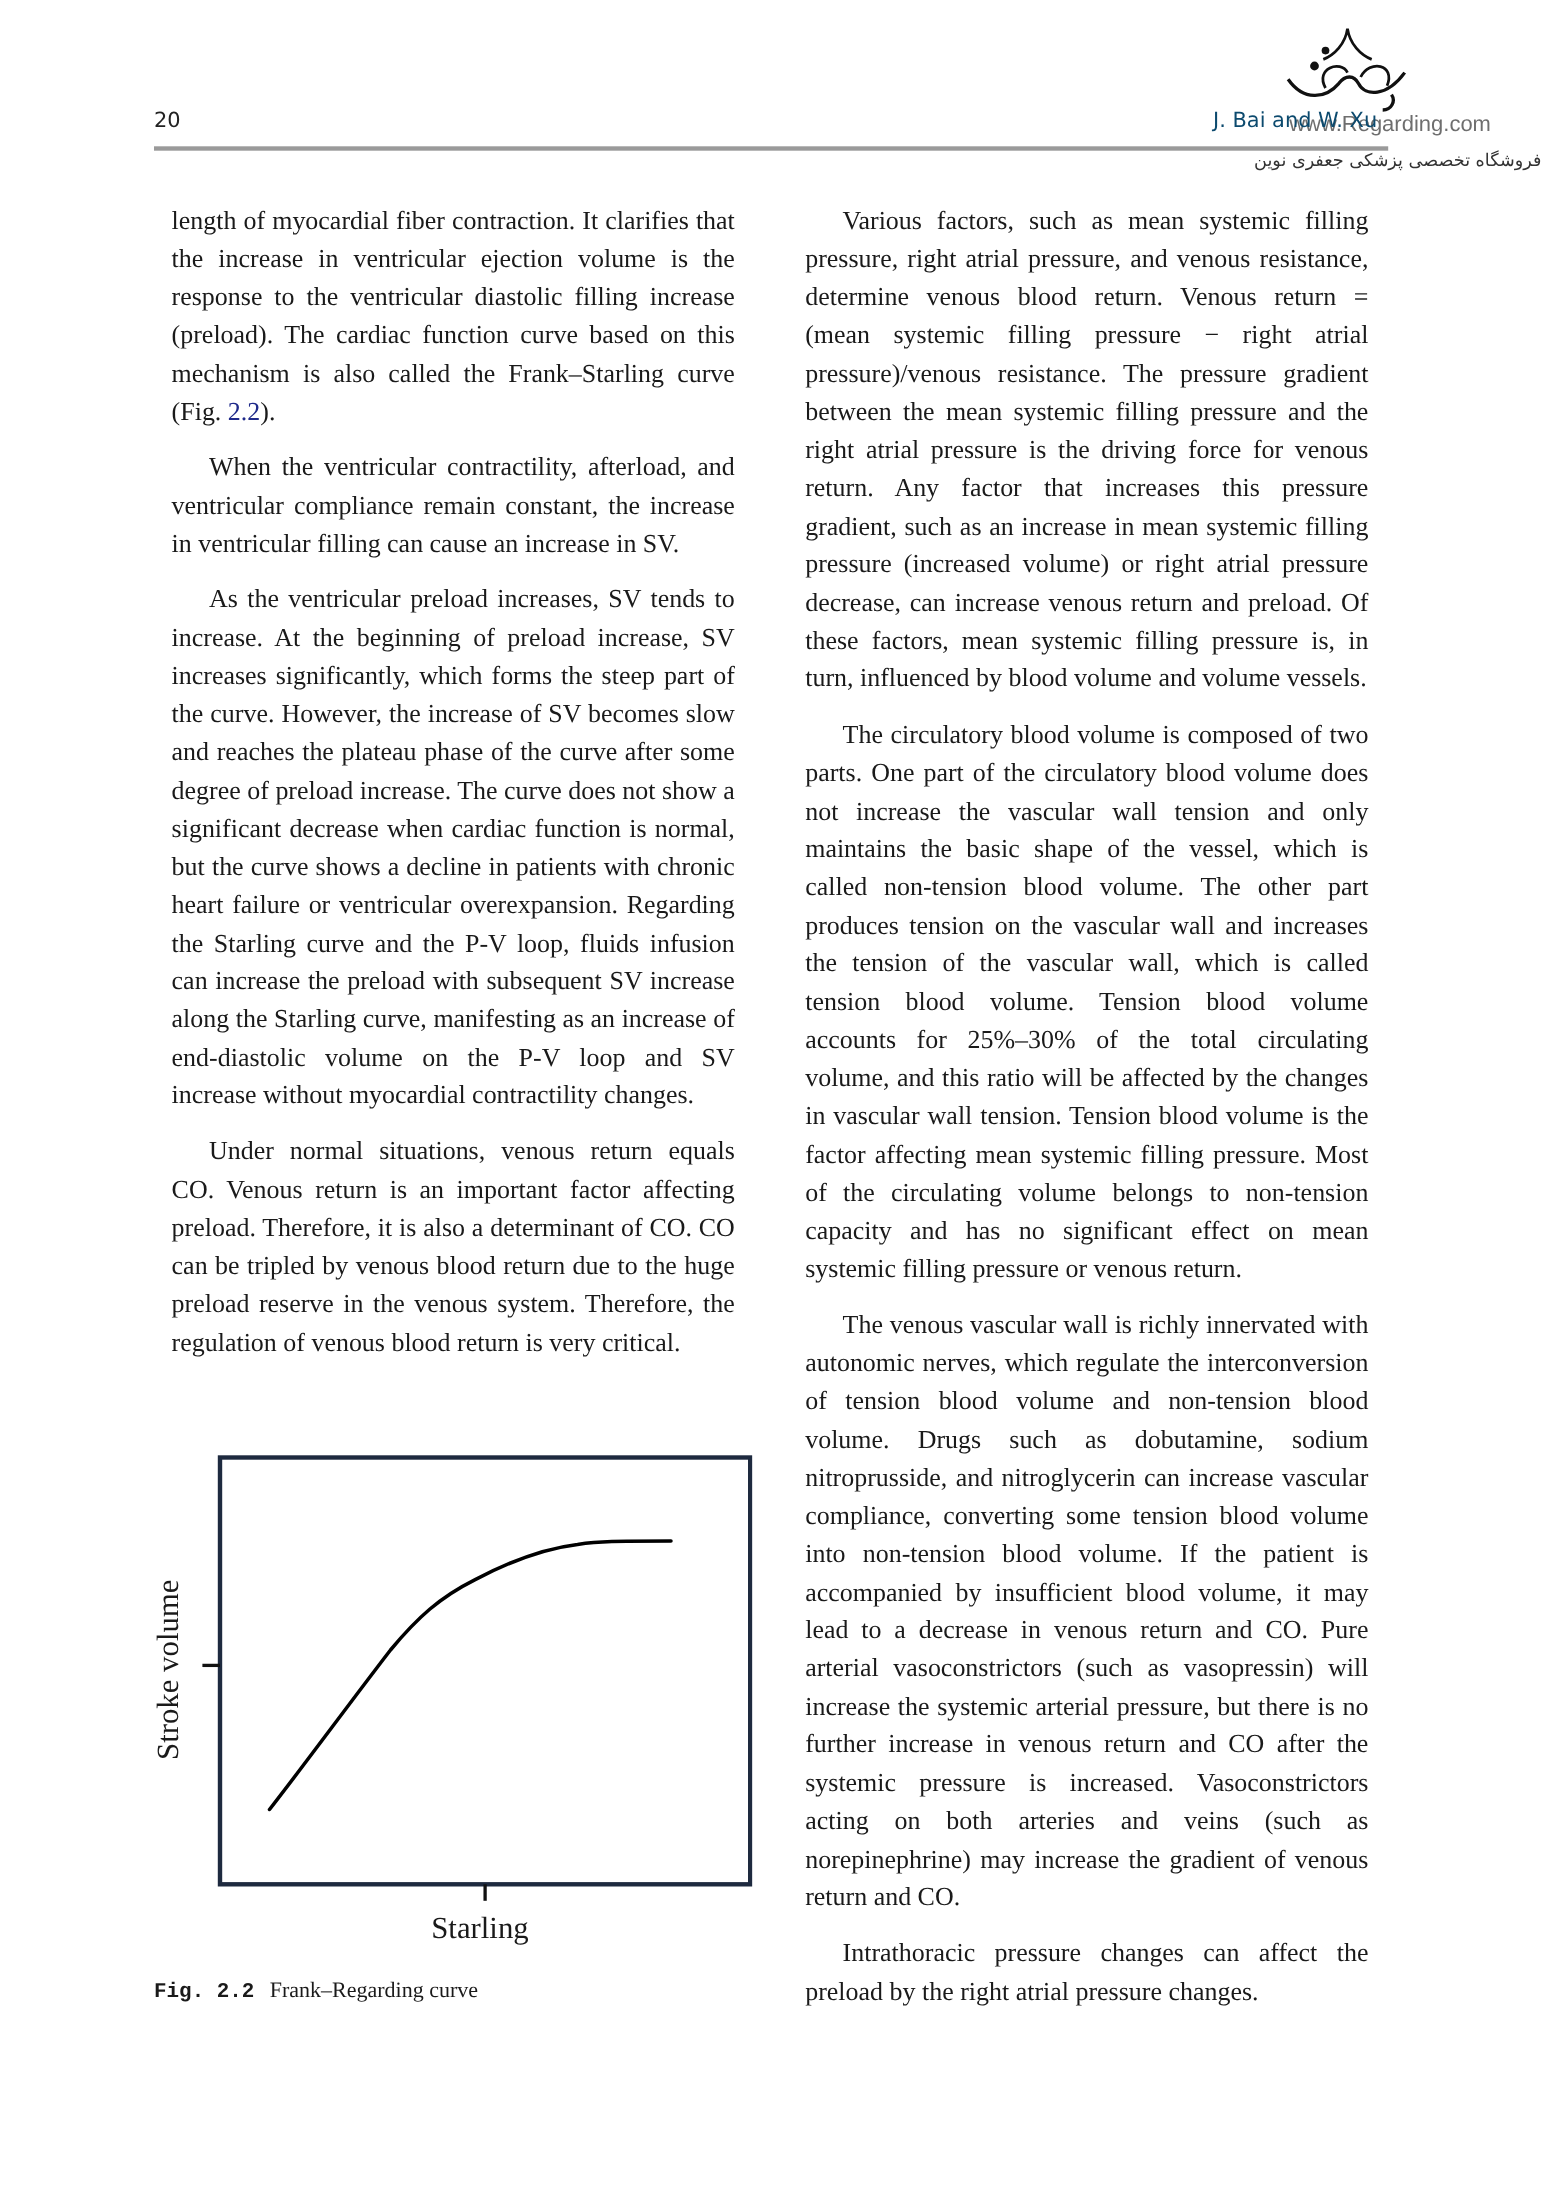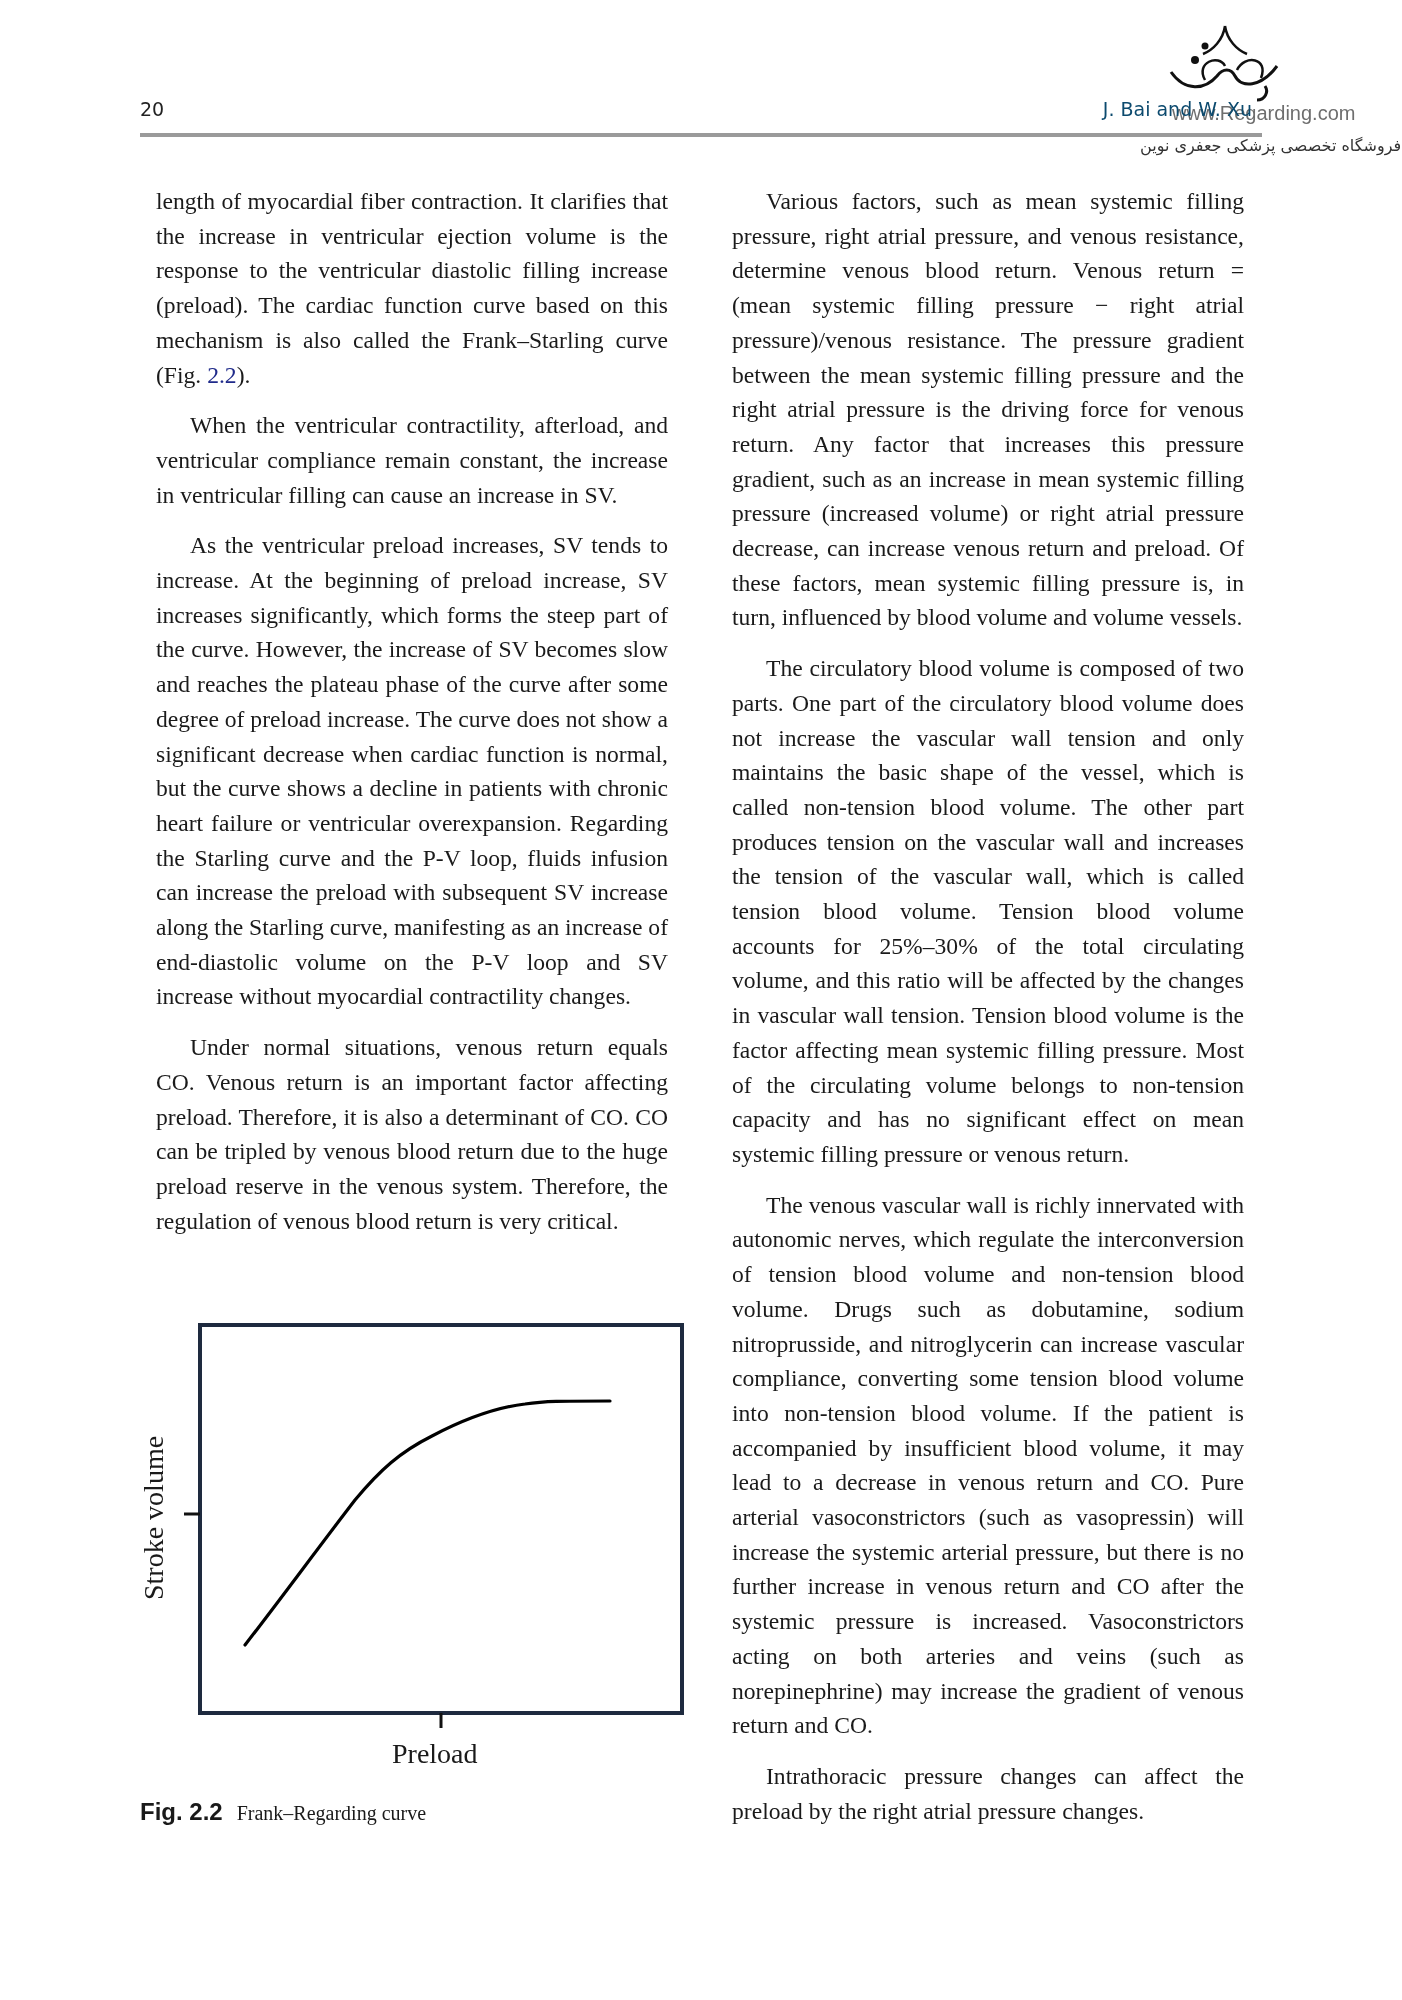--- a/index.html
+++ b/index.html
@@ -41,21 +41,21 @@
   .column p.noindent { text-indent: 0; }
   .ref-link { color: #1f2a8a; }
   .figure {
     position: absolute; left: 140px; top: 1310px; width: 544px; height: 520px;
   }
   .figure svg { position: absolute; left: 0; top: 0; }
   .fig-caption {
     position: absolute; left: 140px; top: 1798px; font-size: 20px; white-space: nowrap;
   }
   .fig-label {
-    font-family: Liberation Sans, sans-serif; font-weight: bold; font-size: 24px;
+    font-family: Liberation Mono, monospace; font-weight: bold; font-size: 19px;
     margin-right: 14px;
   }
   .axis-label-x {
     position: absolute; left: 392px; top: 1738px; font-size: 28px;
   }
   .axis-label-y {
     position: absolute; left: 138px; top: 1600px; font-size: 28px;
     transform: rotate(-90deg); transform-origin: left top; white-space: nowrap;
   }
 </style>
@@ -91,21 +91,21 @@
     <rect x="60" y="15" width="482" height="388" fill="none" stroke="#1e2a3f" stroke-width="4"></rect>
 
     <line x1="44" y1="204" x2="60" y2="204" stroke="#111" stroke-width="3"></line>
 
     <line x1="301" y1="403" x2="301" y2="418" stroke="#111" stroke-width="3"></line>
 
     <path d="M105 335 C 140 290, 175 242, 215 190 C 240 160, 260 142, 292 126 C 330 106, 360 97, 385 94 C 405 91, 420 91, 470 91" fill="none" stroke="#000" stroke-width="3.2" stroke-linecap="round"></path>
   </svg>
 </div>
 <div class="axis-label-y">Stroke volume</div>
-<div class="axis-label-x">Preload</div>
+<div class="axis-label-x">Starling</div>
 <div class="fig-caption">
   <span class="fig-label">Fig. 2.2</span><span>Frank–Regarding curve</span>
 </div>
 
 <div class="column col-right">
   <p>Various factors, such as mean systemic filling pressure, right atrial pressure, and venous resistance, determine venous blood return. Venous return = (mean systemic filling pressure − right atrial pressure)/venous resistance. The pressure gradient between the mean systemic filling pressure and the right atrial pressure is the driving force for venous return. Any factor that increases this pressure gradient, such as an increase in mean systemic filling pressure (increased volume) or right atrial pressure decrease, can increase venous return and preload. Of these factors, mean systemic filling pressure is, in turn, influenced by blood volume and volume vessels.</p>
   <p>The circulatory blood volume is composed of two parts. One part of the circulatory blood volume does not increase the vascular wall tension and only maintains the basic shape of the vessel, which is called non-tension blood volume. The other part produces tension on the vascular wall and increases the tension of the vascular wall, which is called tension blood volume. Tension blood volume accounts for 25%–30% of the total circulating volume, and this ratio will be affected by the changes in vascular wall tension. Tension blood volume is the factor affecting mean systemic filling pressure. Most of the circulating volume belongs to non-tension capacity and has no significant effect on mean systemic filling pressure or venous return.</p>
   <p>The venous vascular wall is richly innervated with autonomic nerves, which regulate the interconversion of tension blood volume and non-tension blood volume. Drugs such as dobutamine, sodium nitroprusside, and nitroglycerin can increase vascular compliance, converting some tension blood volume into non-tension blood volume. If the patient is accompanied by insufficient blood volume, it may lead to a decrease in venous return and CO. Pure arterial vasoconstrictors (such as vasopressin) will increase the systemic arterial pressure, but there is no further increase in venous return and CO after the systemic pressure is increased. Vasoconstrictors acting on both arteries and veins (such as norepinephrine) may increase the gradient of venous return and CO.</p>
   <p>Intrathoracic pressure changes can affect the preload by the right atrial pressure changes.</p>
 </div>

